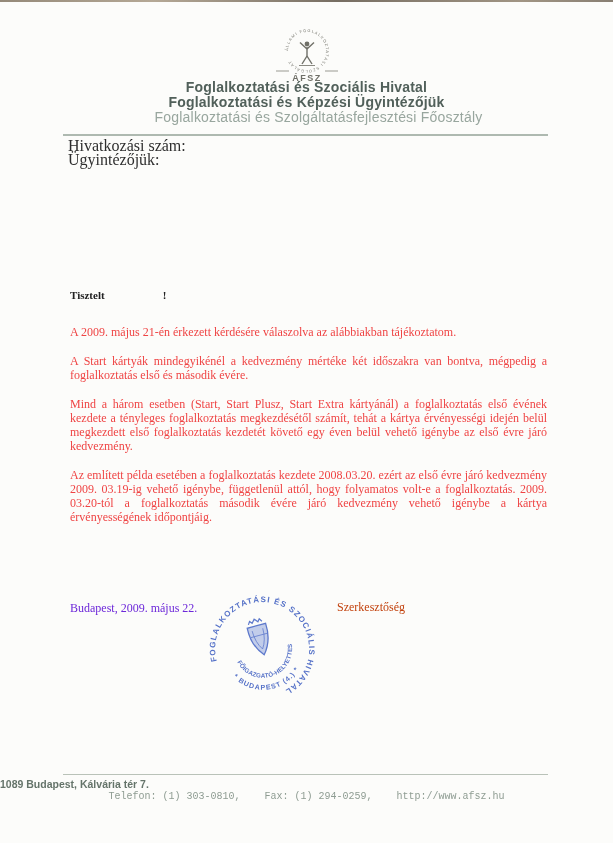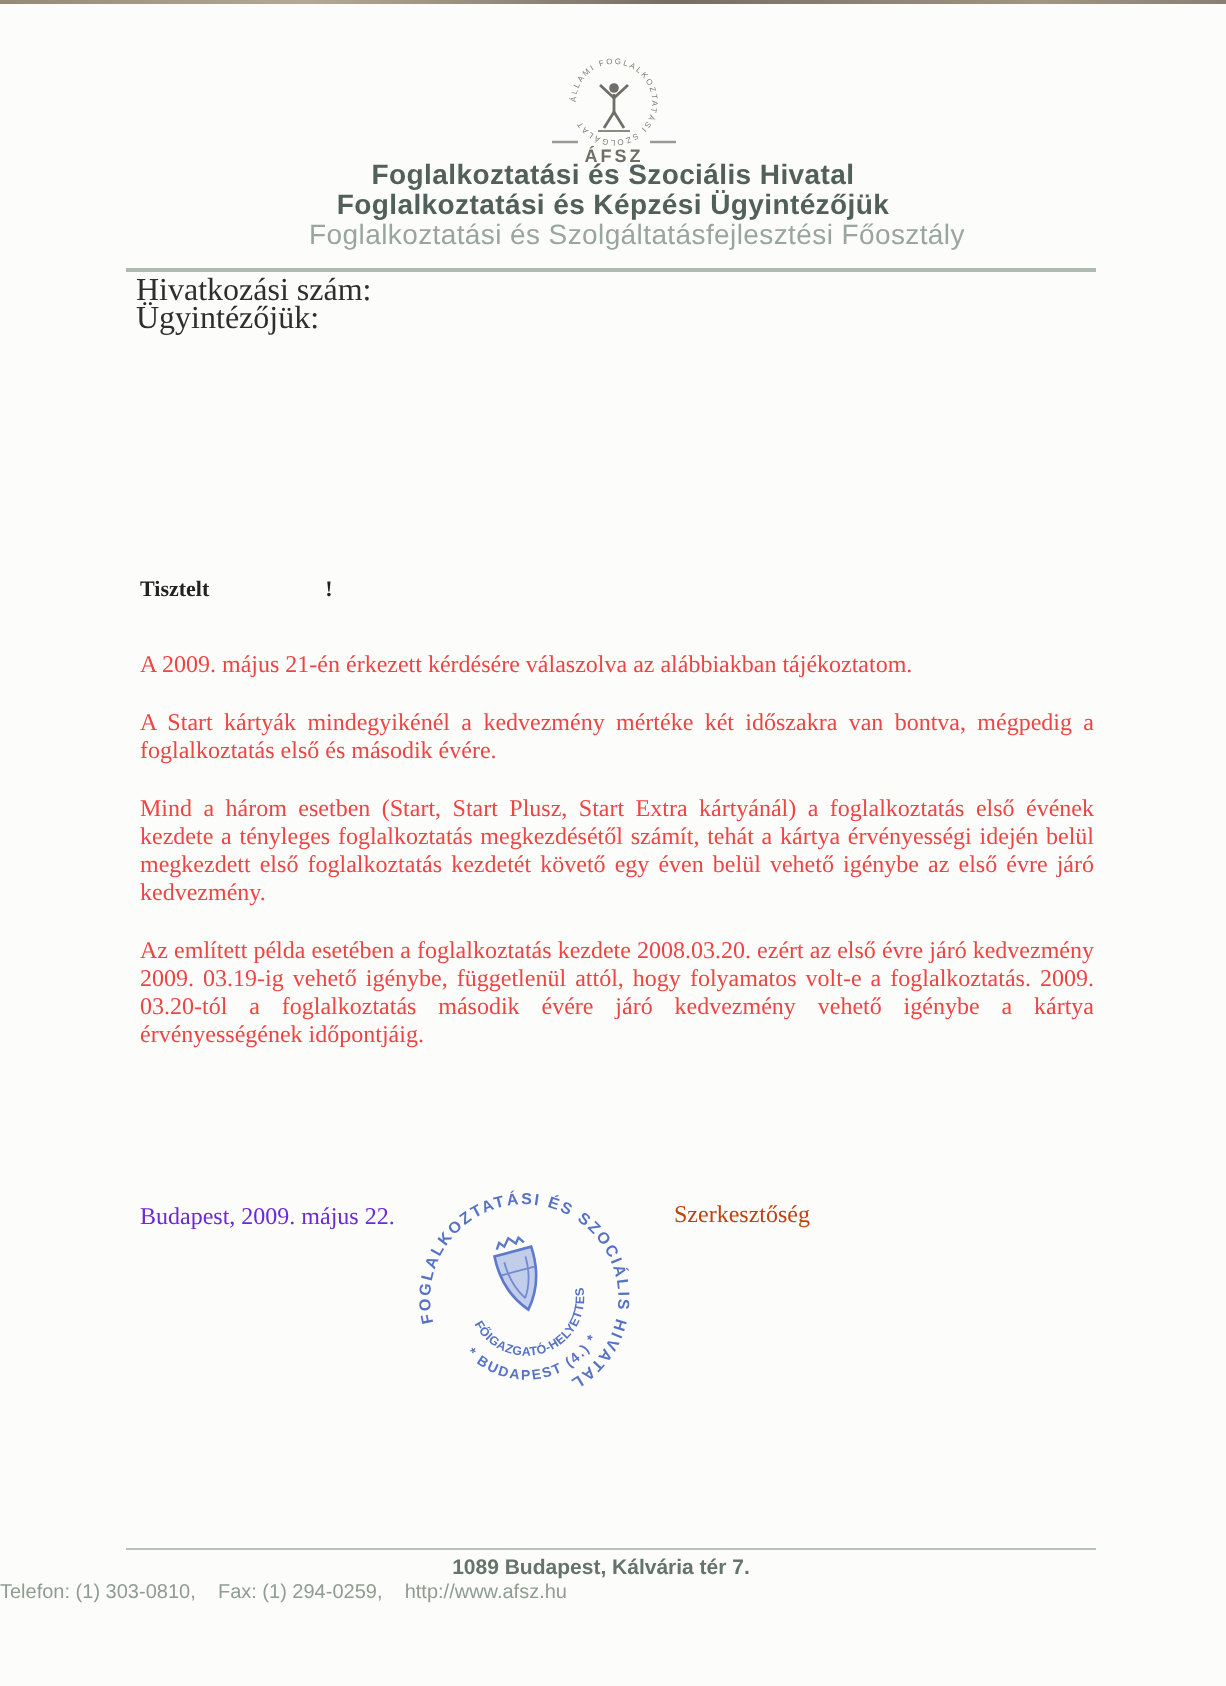--- a/index.html
+++ b/index.html
@@ -35,24 +35,24 @@
   .salutation .gap{display:inline-block;width:58px;}
   .body-text{position:absolute;top:325px;left:70px;width:477px;
              font-size:12px;line-height:14px;color:#ef4444;text-align:justify;}
   .body-text p{margin:0 0 15px 0;}
   .dateline{position:absolute;top:561px;left:70px;font-size:12px;color:#6d28d9;margin-top:40px;}
   .signature{position:absolute;top:600px;left:337px;font-size:12px;color:#c2410c;}
   
   .stamp{position:absolute;top:585px;left:199px;width:127px;height:127px;}
   
   .rule-footer{top:774px;border-top:1.5px solid #b9c2b8;}
-  .footer-address{position:absolute;top:778px;left:0;width:545px;text-align:center;
-        font-family:"Liberation Sans", sans-serif;font-size:10.5px;font-weight:bold;color:#65746a;padding-left:28px;}
-  .footer-contact{position:absolute;top:791px;left:0;width:613px;text-align:left;
-        font-family:Liberation Sans, sans-serif;font-size:10px;color:#8e9c92;white-space:pre;}
+  .footer-address{position:absolute;top:778px;left:0;width:545px;
+        font-family:"Liberation Sans", sans-serif;font-size:10.5px;font-weight:bold;color:#65746a;}
+  .footer-contact{position:absolute;top:791px;left:0;width:613px;text-align:center;
+        font-family:Liberation Mono, monospace;font-size:10px;color:#8e9c92;white-space:pre;}
 </style>
 </head>
 <body>
 
 <div class="page">
   <div class="scan-edge-top"></div>
 
   <div class="logo-block">
     <svg width="66" height="60" viewBox="0 0 66 60">
       <defs>

